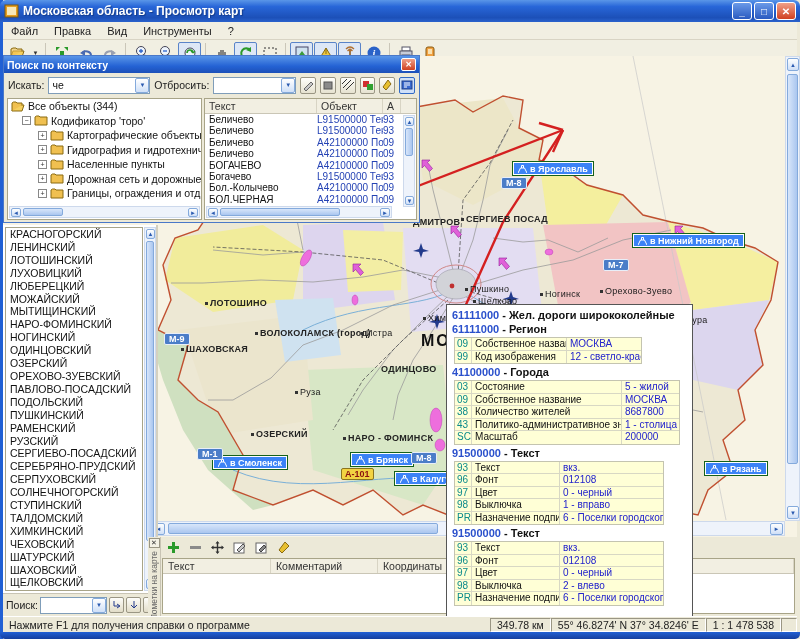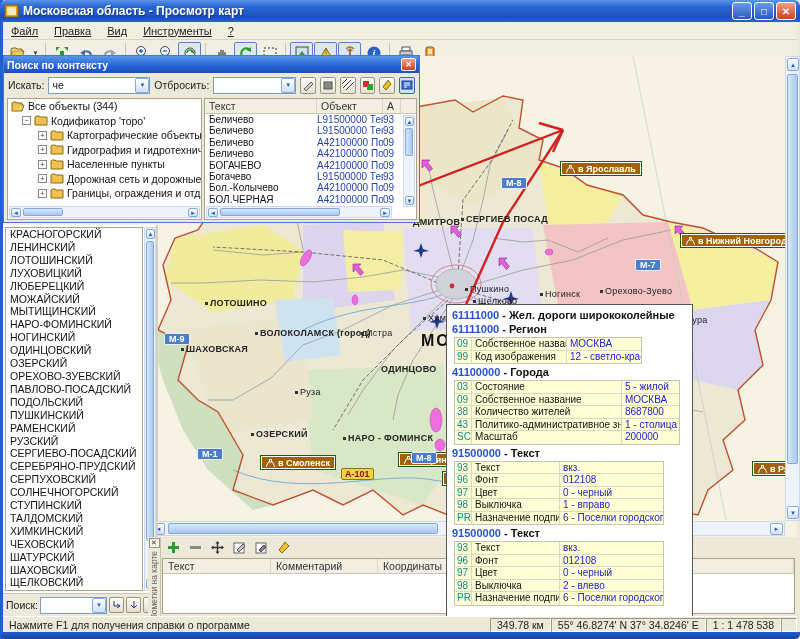--- a/index.html
+++ b/index.html
@@ -9,41 +9,41 @@
   
   #titlebar { position:absolute; left:-3px; top:0; width:800px; height:22px;
     background:linear-gradient(180deg,#5a96e8 0%,#2866d8 30%,#1c50b8 80%,#2a62cc 100%);
     border-radius:6px 6px 0 0; display:flex; align-items:center; padding:0 4px; }
   #title-text { color:#fff; font-size:12px; font-weight:bold; text-shadow:1px 1px 1px #123a8a; margin-left:4px; flex:1; white-space:nowrap; overflow:hidden; }
   .winbtn { width:20px; height:18px; margin-left:2px; border-radius:3px; border:1px solid #fff;
     display:flex; align-items:center; justify-content:center; color:#fff; font-size:10px; font-weight:bold;
     background:linear-gradient(#6a9ae8,#2a5ac0); }
   .winbtn.close { background:linear-gradient(#f0a088,#d04020); }
   #menubar { position:absolute; left:0; top:22px; width:794px; height:18px; background:#f1efe2; border-bottom:1px solid #d8d4c4; display:flex; align-items:center; }
-  .menu-item { font-size:11px; color:#222; padding:12px 8px;text-decoration:underline; }
+  .menu-item { font-size:11px; color:#222; padding:12px 8px; }
   #toolbar { position:absolute; left:0; top:40px; width:794px; height:27px; background:#f1efe2; border-bottom:1px solid #c8c4b4; display:flex; align-items:center; padding-left:3px; gap:1px; }
   .tbtn { width:23px; height:22px; display:flex; align-items:center; justify-content:center; border:1px solid transparent; border-radius:2px; background:transparent; }
   .tbtn.pressed { border-color:#5a84c8; background:#dde7f6; }
   .tsep { width:1px; height:20px; background:#cac6b8; margin:0 3px; }
   .tdrop { width:11px; height:22px; display:flex; align-items:center; justify-content:center; font-size:6px; color:#333; }
 
   
   .sb-track { position:absolute; background:#eef3fb; border:1px solid #cdd9ec; }
   .sb-thumb-v { position:absolute; left:1px; right:1px; background:linear-gradient(90deg,#d8e6fa,#aac6ef); border:1px solid #84aadc; border-radius:2px; }
   .sb-thumb-h { position:absolute; top:1px; bottom:1px; background:linear-gradient(180deg,#d8e6fa,#aac6ef); border:1px solid #84aadc; border-radius:2px; }
   .sb-btn { position:absolute; background:linear-gradient(180deg,#fdfefe,#cfdff7); border:1px solid #84aadc; border-radius:2px; color:#2a5ab0; font-size:6px; display:flex; align-items:center; justify-content:center; }
 
   
   #map-area { position:absolute; left:0; top:56px; width:794px; height:560px; background:#f7f3e4; }
   #map-svg { position:absolute; left:0; top:0; }
   .city { position:absolute; font-size:9px; font-weight:bold; color:#222; white-space:nowrap; letter-spacing:.3px; }
   .city.small { font-weight:normal; font-size:9px; color:#1c1c1c; }
   .city .dot { display:inline-block; width:3px; height:3px; background:#333; margin-right:2px; vertical-align:middle; }
   #moscow-label { position:absolute; font-size:16px; font-weight:bold; letter-spacing:2px; color:#111; }
-  .gsign { position:absolute; height:13px; display:flex; align-items:center; gap:3px; background:#a16207; border:1px solid #fff; box-shadow:0 0 0 1px #14601a; color:#fff; font-size:9px; font-weight:bold; padding:0 4px; white-space:nowrap;margin-left:48px; }
+  .gsign { position:absolute; height:13px; display:flex; align-items:center; gap:3px; background:#3b82f6; border:1px solid #fff; box-shadow:0 0 0 1px #14601a; color:#fff; font-size:9px; font-weight:bold; padding:0 4px; white-space:nowrap; }
   .bsign { position:absolute; height:12px; display:flex; align-items:center; background:#4b7dc8; border:1px solid #e8eef8; border-radius:2px; color:#fff; font-size:9px; font-weight:bold; padding:0 4px; white-space:nowrap; }
   .ysign { position:absolute; height:12px; display:flex; align-items:center; background:#f2d342; border:1px solid #8a7420; border-radius:2px; color:#8a1010; font-size:9px; font-weight:bold; padding:0 3px; white-space:nowrap; }
   #map-copyright { position:absolute; font-size:9px; color:#333; }
   #prudy-label { position:absolute; font-size:9px; font-weight:bold; color:#222; }
 
   
   #district-panel { position:absolute; left:0; top:225px; width:155px; height:391px; background:#ffffff; border-right:2px solid #d4d0c0; }
   #district-list { position:absolute; left:2px; top:2px; width:138px; height:364px; background:#fff; border:1px solid #a8a488; overflow:hidden; }
   .district-item { font-size:10.5px; line-height:12.9px; color:#111; padding-left:4px; white-space:nowrap; }
   #district-sb { left:141px; top:2px; width:12px; height:364px; }
@@ -380,21 +380,21 @@
         </svg>
         <span>в Калугу</span>
       </span>
     <span class="gsign" style="left:702px;top:406px;">
         <svg width="9" height="8">
           <path d="M0 8 L2.5 3 H6.5 L9 8 M3.5 3 V0.5 H5.5 V3" stroke="#fff" fill="none"></path>
         </svg>
         <span>в Рязань</span>
       </span>
     <span class="bsign" style="left:498px;top:121px;">М-8</span>
-    <span class="bsign" style="left:632px;top:203px;">М-7</span>
+    <span class="bsign" style="left:600px;top:203px;">М-7</span>
     <span class="bsign" style="left:161px;top:277px;">М-9</span>
     <span class="bsign" style="left:194px;top:392px;">М-1</span>
     <span class="bsign" style="left:408px;top:396px;">М-8</span>
     <span class="ysign" style="left:338px;top:412px;">А-101</span>
 
     <div class="sb-track" style="left:782px;top:0;width:15px;height:465px;">
       <div class="sb-btn" style="left:1px;top:1px;width:12px;height:13px;">▲</div>
       <div class="sb-thumb-v" style="top:17px;height:390px;"></div>
       <div class="sb-btn" style="left:1px;bottom:1px;width:12px;height:13px;">▼</div>
     </div>

